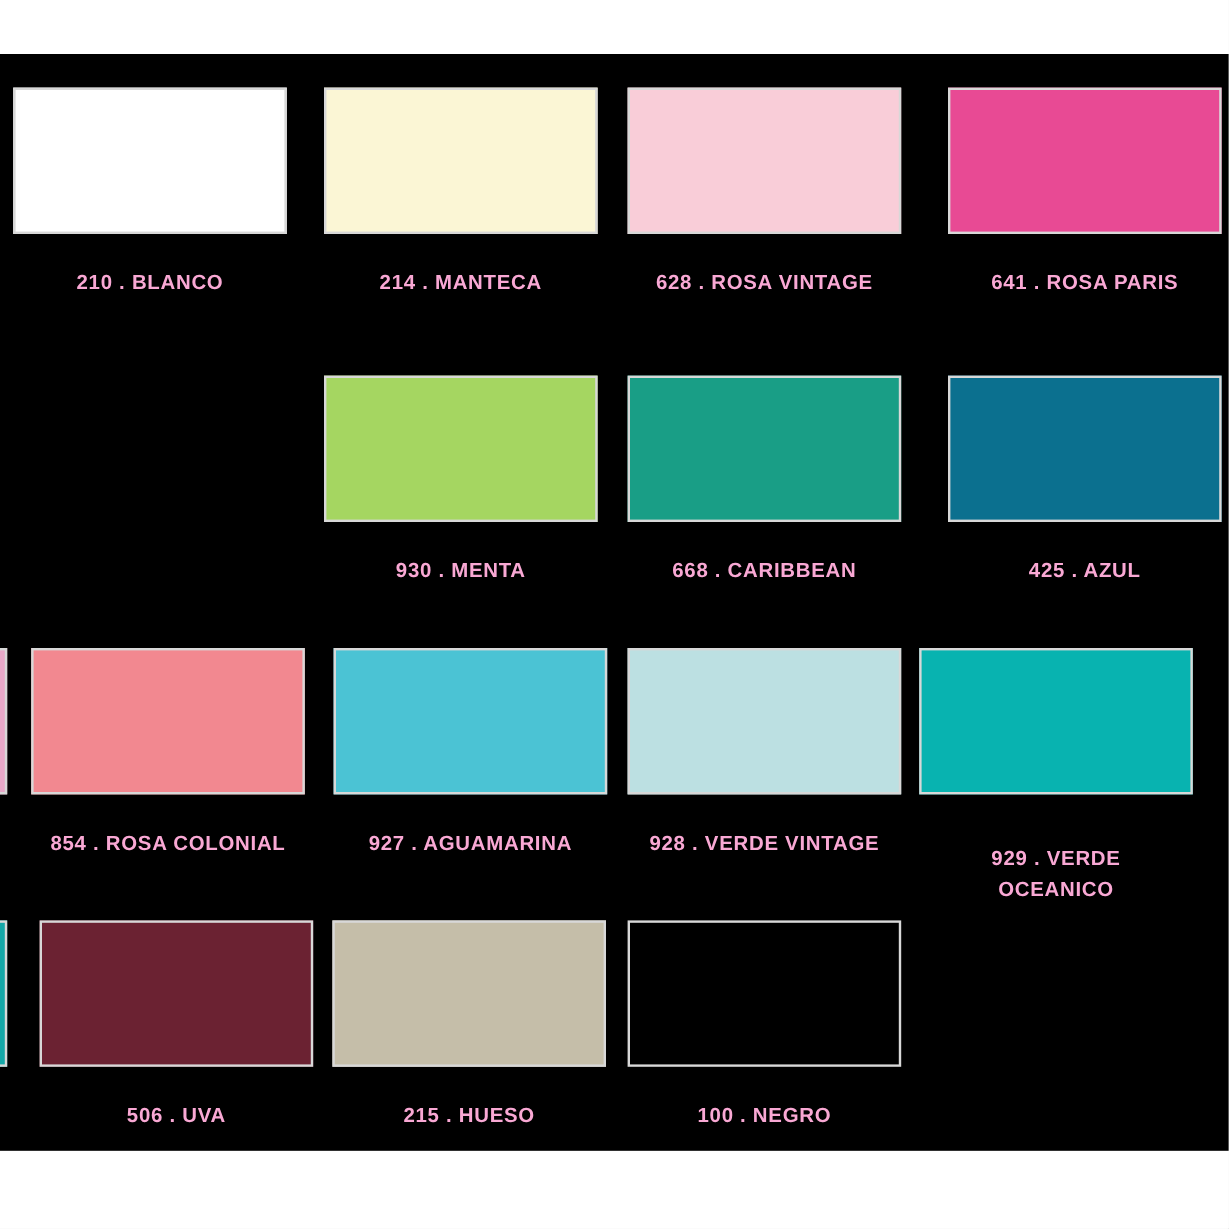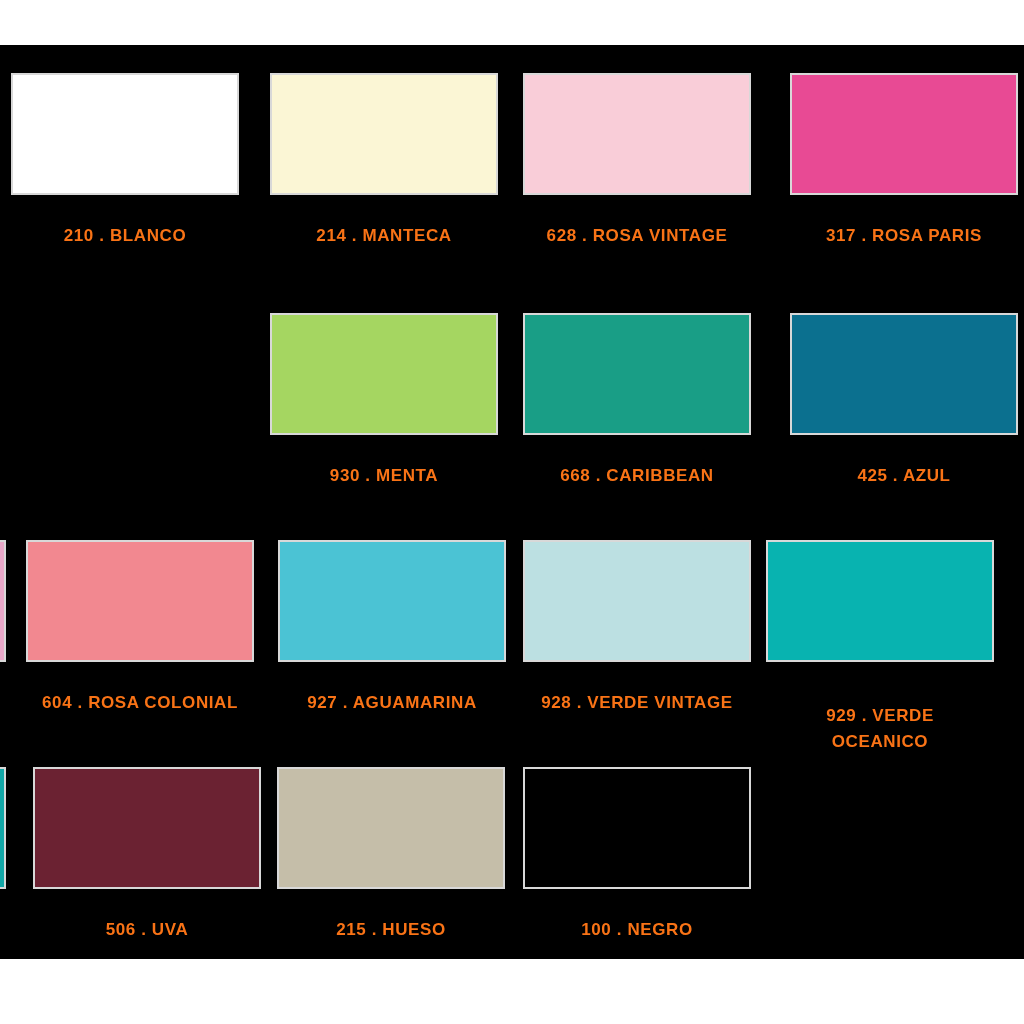--- a/index.html
+++ b/index.html
@@ -35,21 +35,21 @@
   }
 
   .label{
     position:absolute;
     width:228px;
     top:150px;
     text-align:center;
     font-size:17px;
     font-weight:bold;
     letter-spacing:0.6px;
-    color:#f97316;
+    color:#f9a8d4;
     line-height:26px;
     white-space:pre-line;
   }
   .label.wide{ width:250px; left:-11px;margin-top:13px; }
 
   
   .partial{
     position:absolute;
     left:-222px;
     width:228px; height:122px;
@@ -70,42 +70,42 @@
         <div class="cell" style="left: 270px;">
           <div class="swatch" style="background: rgb(251, 246, 213);"></div>
           <div class="label">214 . MANTECA</div>
         </div>
         <div class="cell" style="left: 523px;">
           <div class="swatch" style="background: rgb(249, 205, 216);"></div>
           <div class="label">628 . ROSA VINTAGE</div>
         </div>
         <div class="cell" style="left: 790px;">
           <div class="swatch" style="background: rgb(232, 74, 148);"></div>
-          <div class="label">317 . ROSA PARIS</div>
+          <div class="label">641 . ROSA PARIS</div>
         </div>
       </div>
       <div class="row" style="top: 268px; height: 200px;">
         <div class="cell" style="left: 270px;">
           <div class="swatch" style="background: rgb(165, 214, 97);"></div>
           <div class="label">930 . MENTA</div>
         </div>
         <div class="cell" style="left: 523px;">
           <div class="swatch" style="background: rgb(25, 158, 134);"></div>
           <div class="label">668 . CARIBBEAN</div>
         </div>
         <div class="cell" style="left: 790px;">
           <div class="swatch" style="background: rgb(11, 112, 143);"></div>
           <div class="label">425 . AZUL</div>
         </div>
       </div>
       <div class="row" style="top: 495px; height: 200px;">
         <div class="partial" style="background: rgb(232, 168, 200);"></div>
         <div class="cell" style="left: 26px;">
           <div class="swatch" style="background: rgb(242, 136, 144);"></div>
-          <div class="label">604 . ROSA COLONIAL</div>
+          <div class="label">854 . ROSA COLONIAL</div>
         </div>
         <div class="cell" style="left: 278px;">
           <div class="swatch" style="background: rgb(75, 195, 212);"></div>
           <div class="label">927 . AGUAMARINA</div>
         </div>
         <div class="cell" style="left: 523px;">
           <div class="swatch" style="background: rgb(188, 224, 226);"></div>
           <div class="label">928 . VERDE VINTAGE</div>
         </div>
         <div class="cell" style="left: 766px;">

